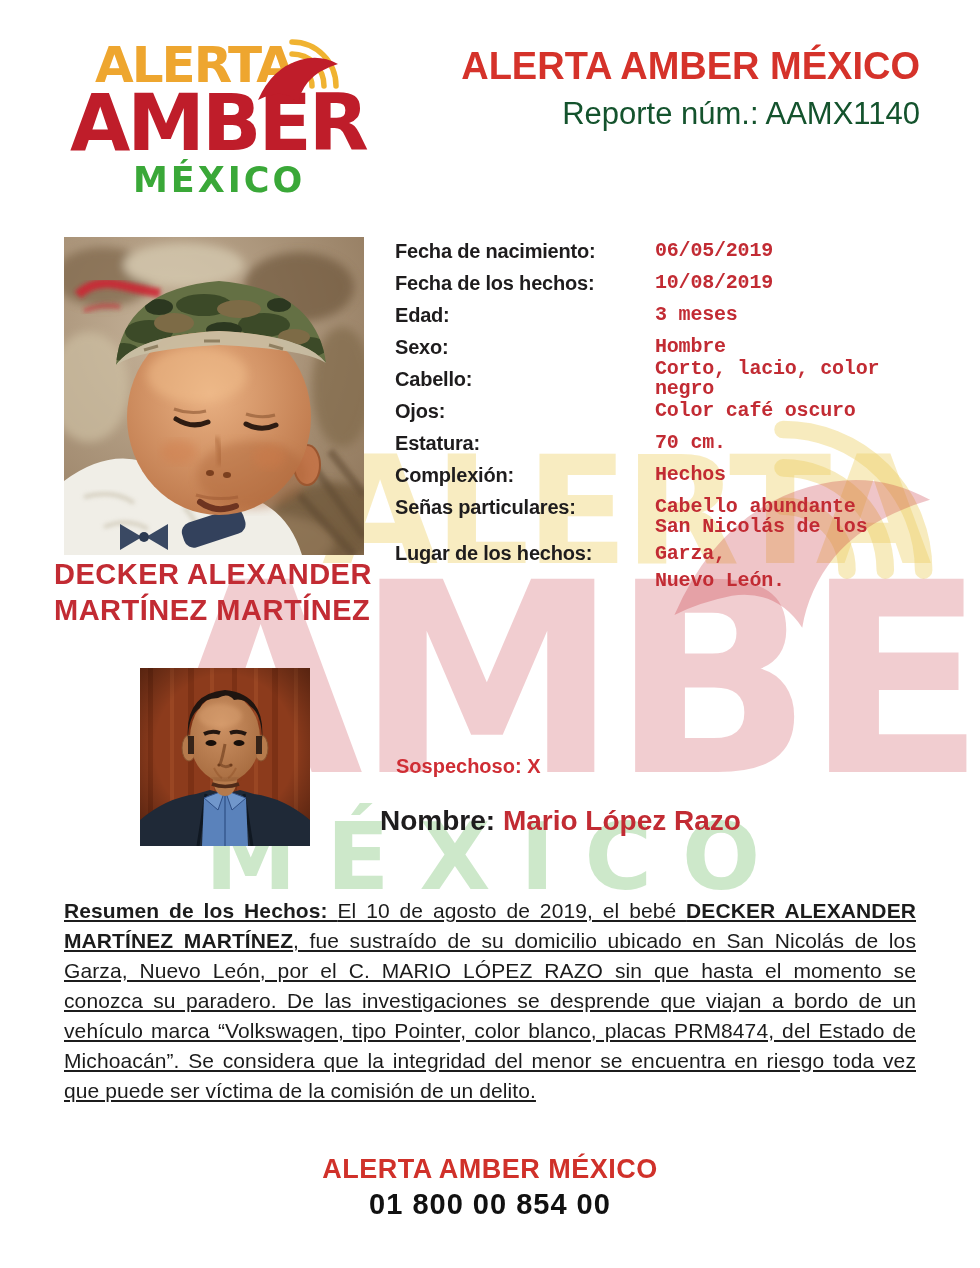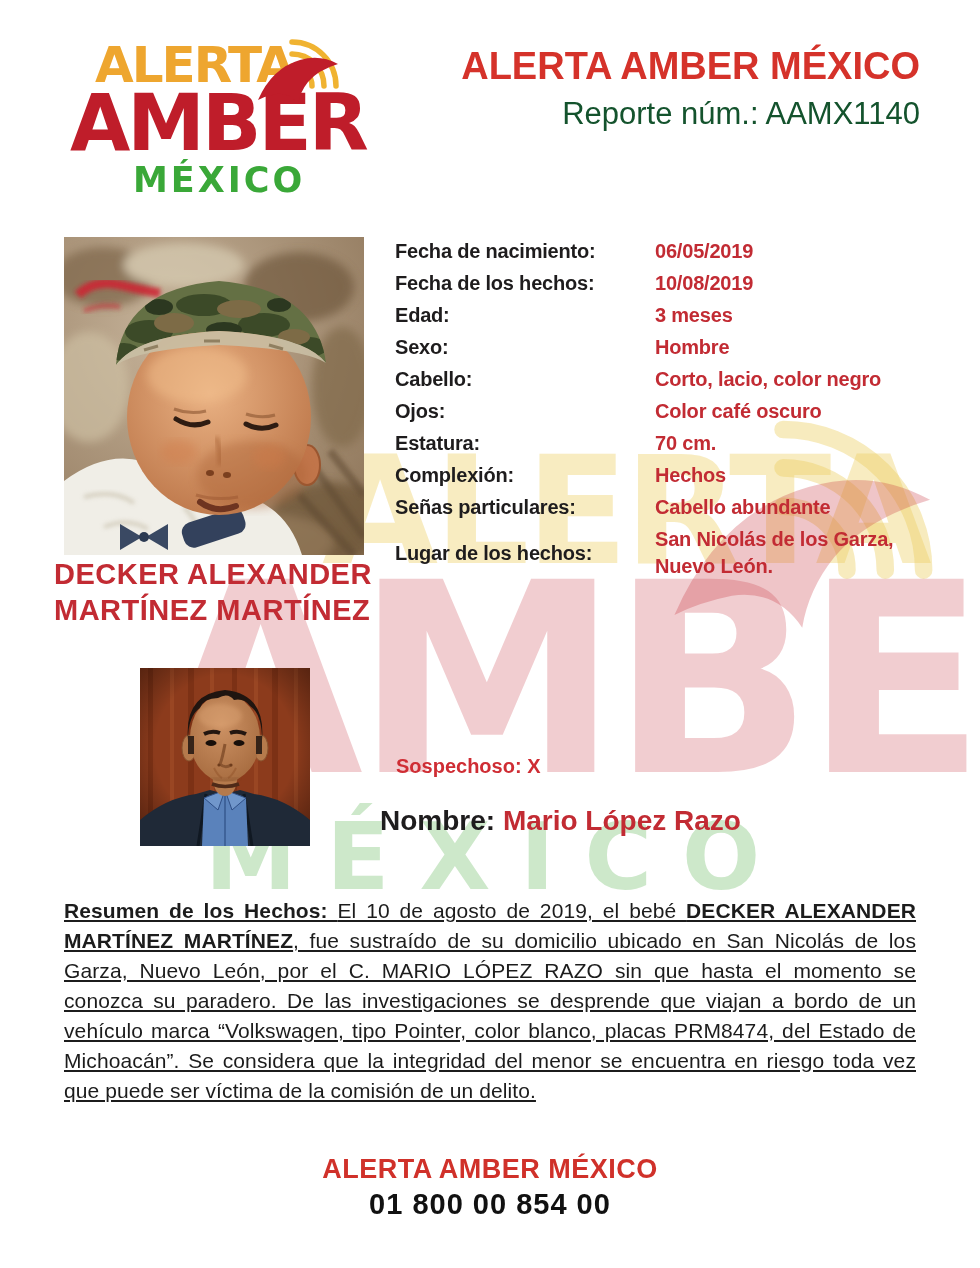--- a/index.html
+++ b/index.html
@@ -32,21 +32,21 @@
 
   
   .child-name{position:absolute;left:54px;top:556px;width:320px;z-index:3;
               font-weight:700;font-size:29px;line-height:36px;color:#c22b33;letter-spacing:0.5px;}
 
   
   .details{position:absolute;left:395px;top:235px;width:528px;z-index:3;}
   .row{display:flex;align-items:center;height:32px;}
   .row-tall{height:60px;}
   .lbl{width:260px;font-weight:700;font-size:20px;line-height:1;color:#1e1c1d;letter-spacing:-0.2px;}
-  .val{flex:1;font-weight:700;font-size:20px;line-height:1;color:#c22b33;letter-spacing:-0.2px;}
+  .val{flex:1;font-weight:700;font-size:20px;line-height:1;color:#c22b33;letter-spacing:-0.2px;font-family:Liberation Mono, monospace;}
   .row-tall .val{line-height:27px;white-space:pre-line;}
 
   
   .suspect-status{position:absolute;left:396px;top:755px;z-index:3;
                   font-weight:700;font-size:20px;color:#cf2d34;}
   .suspect-name-line{position:absolute;left:380px;top:805px;z-index:3;
                      font-weight:700;font-size:28px;color:#1e1c1d;white-space:nowrap;}
   .suspect-name-line .red{color:#c22b33;}
 
   

